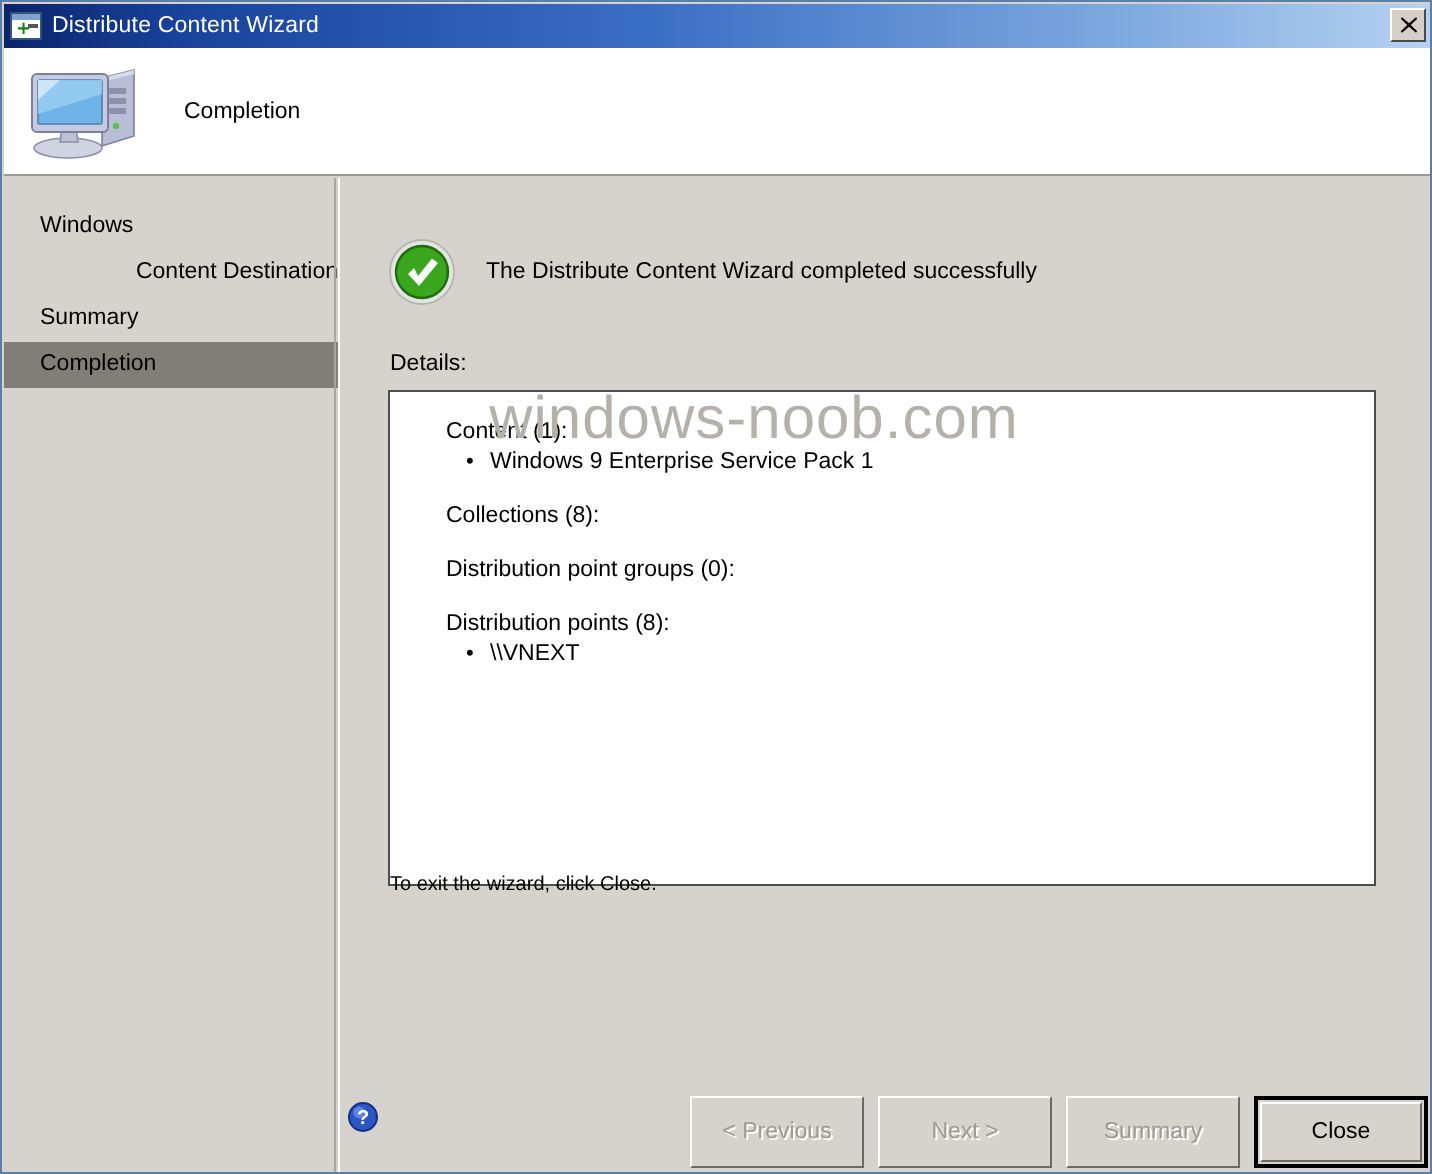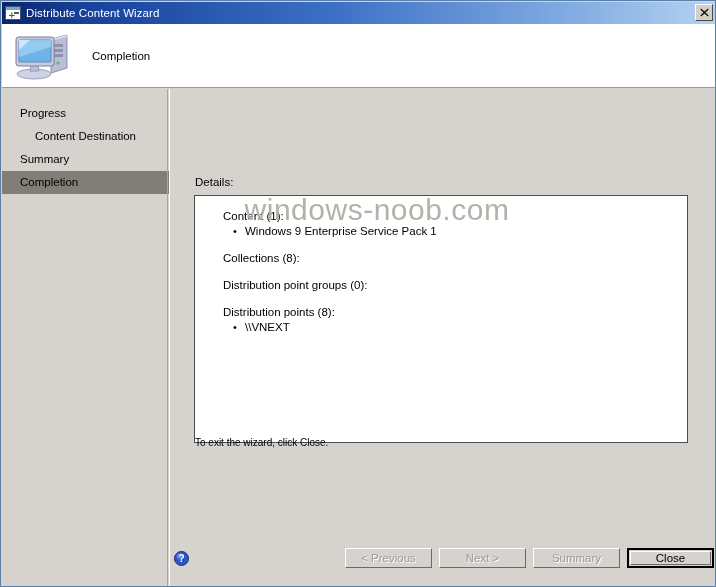--- a/index.html
+++ b/index.html
@@ -157,20 +157,21 @@
     line-height: 23px;
     padding-left: 18px;
     font-size: 11.5px;
     color: #000000;
     white-space: nowrap;
     box-sizing: border-box;
     cursor: default;
   }
   .nav-item.indent {
     padding-left: 33px;
+    text-align: right;
   }
   .nav-item.selected {
     background: #817e78;
     color: #000000;
   }
   #nav-list {
     padding-top: 13px;
   }
 
   
@@ -301,21 +302,21 @@
 
   #button-row {
     position: absolute;
     right: 2px;
     top: 459px;
     display: flex;
     gap: 7px;
   }
   .wiz-button {
     width: 87px;
-    height: 20px;
+    height: 36px;
     box-sizing: border-box;
     background: #d6d3ce;
     border: 1px solid #ffffff;
     border-right-color: #6d6a65;
     border-bottom-color: #6d6a65;
     font-family: "Liberation Sans", sans-serif;
     font-size: 11.5px;
     color: #000000;
     display: flex;
     align-items: center;
@@ -377,29 +378,40 @@
         <path d="M5 10 L16 10 L5 20 Z" fill="#ffffff" opacity="0.55"></path>
       </svg>
     </div>
     <div id="header-title">Completion</div>
   </div>
 
   <div id="body">
 
     <div id="sidebar">
       <div id="nav-list">
-        <div class="nav-item">Progress</div>
+        <div class="nav-item">Windows</div>
         <div class="nav-item indent">Content Destination</div>
         <div class="nav-item">Summary</div>
         <div class="nav-item selected">Completion</div>
       </div>
     </div>
 
     <div id="main">
 
+      <div id="success-row">
+        <div id="check-icon">
+          <svg width="34" height="34" viewBox="0 0 34 34">
+            <circle cx="17" cy="17" r="16" fill="#e4e4e0" stroke="#b7b7b2" stroke-width="1"></circle>
+            <circle cx="17" cy="17" r="13" fill="#3aa61d"></circle>
+            <circle cx="17" cy="17" r="13" fill="none" stroke="#1f6d0e" stroke-width="1.2"></circle>
+            <path d="M13 15 L10 18 L15.5 24 L25 12.5 L22 10.2 L15 19 Z" fill="#ffffff"></path>
+          </svg>
+        </div>
+        <div id="success-text">The Distribute Content Wizard completed successfully</div>
+      </div>
 
       <div id="details-label">Details:</div>
 
       <div id="details-panel">
 
         <div class="detail-group">
           <div class="detail-heading">Content (1):</div>
           <ul class="detail-bullets">
             <li>Windows 9 Enterprise Service Pack 1</li>
           </ul>

